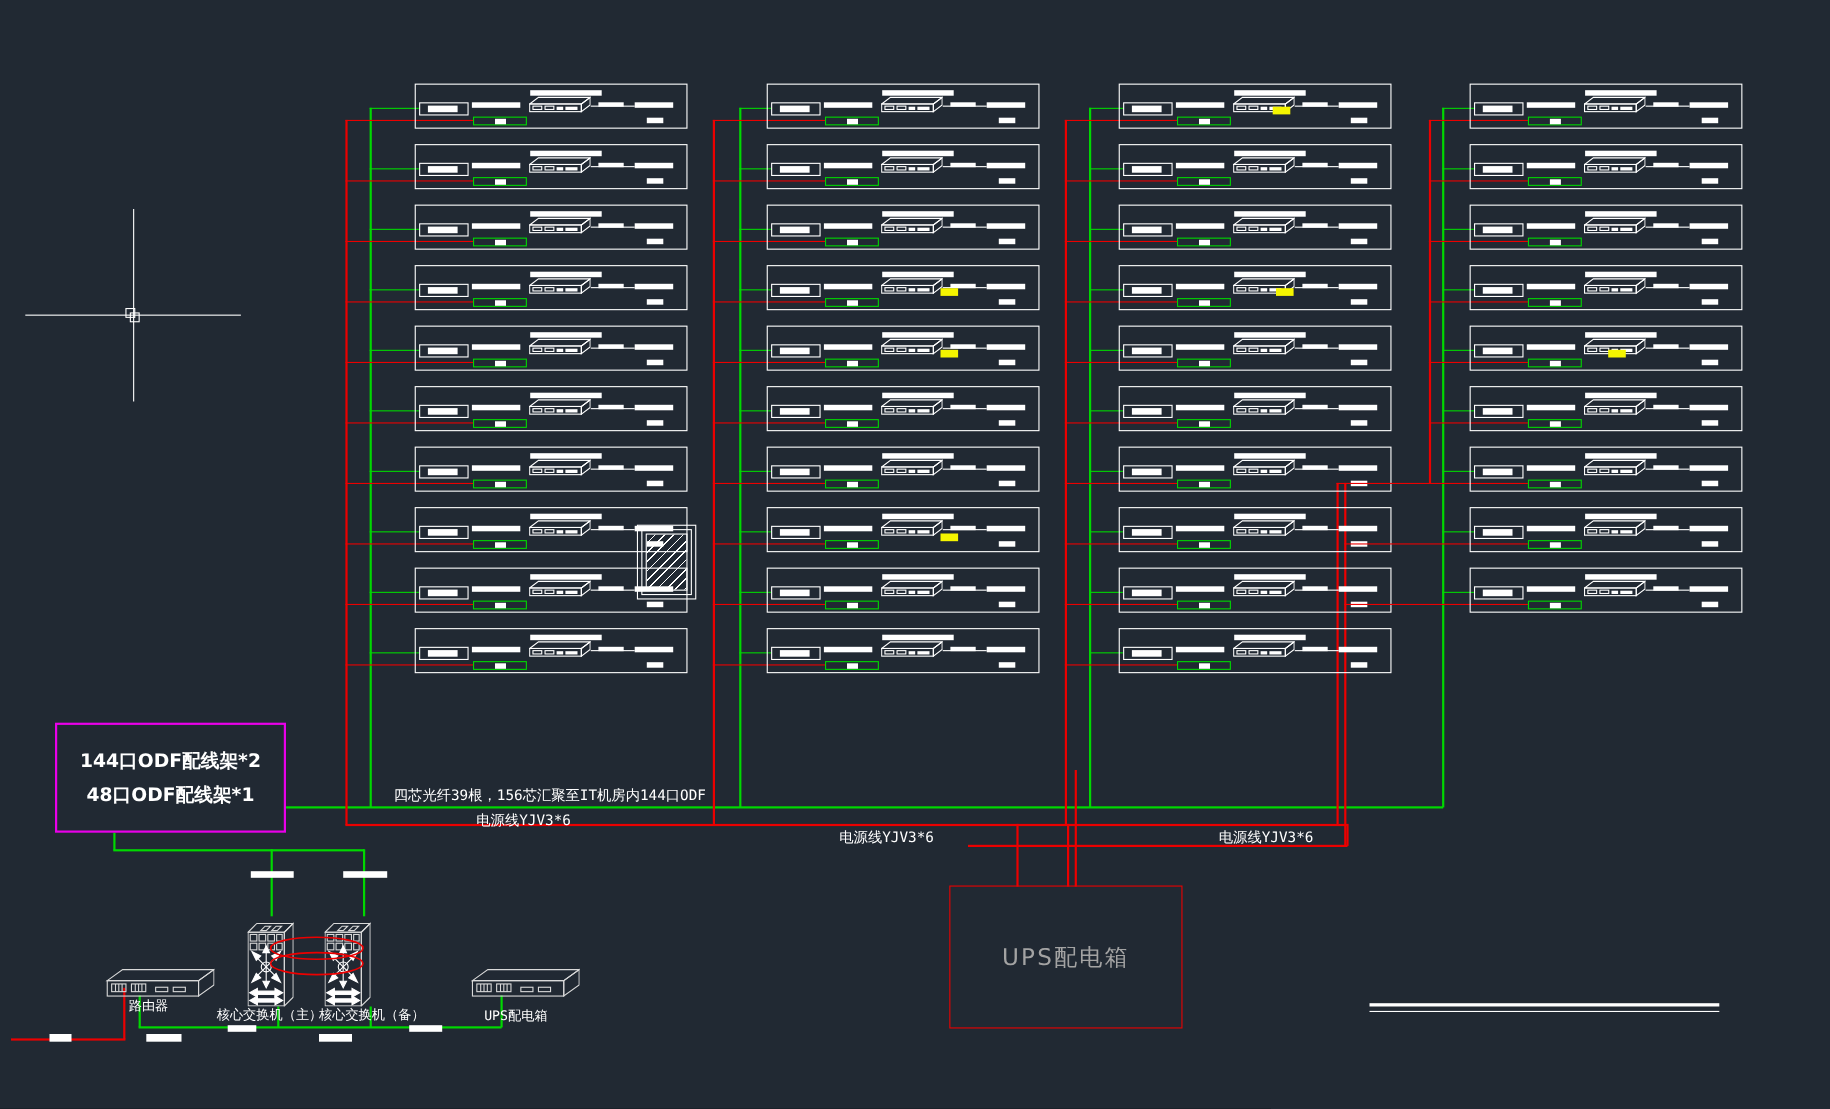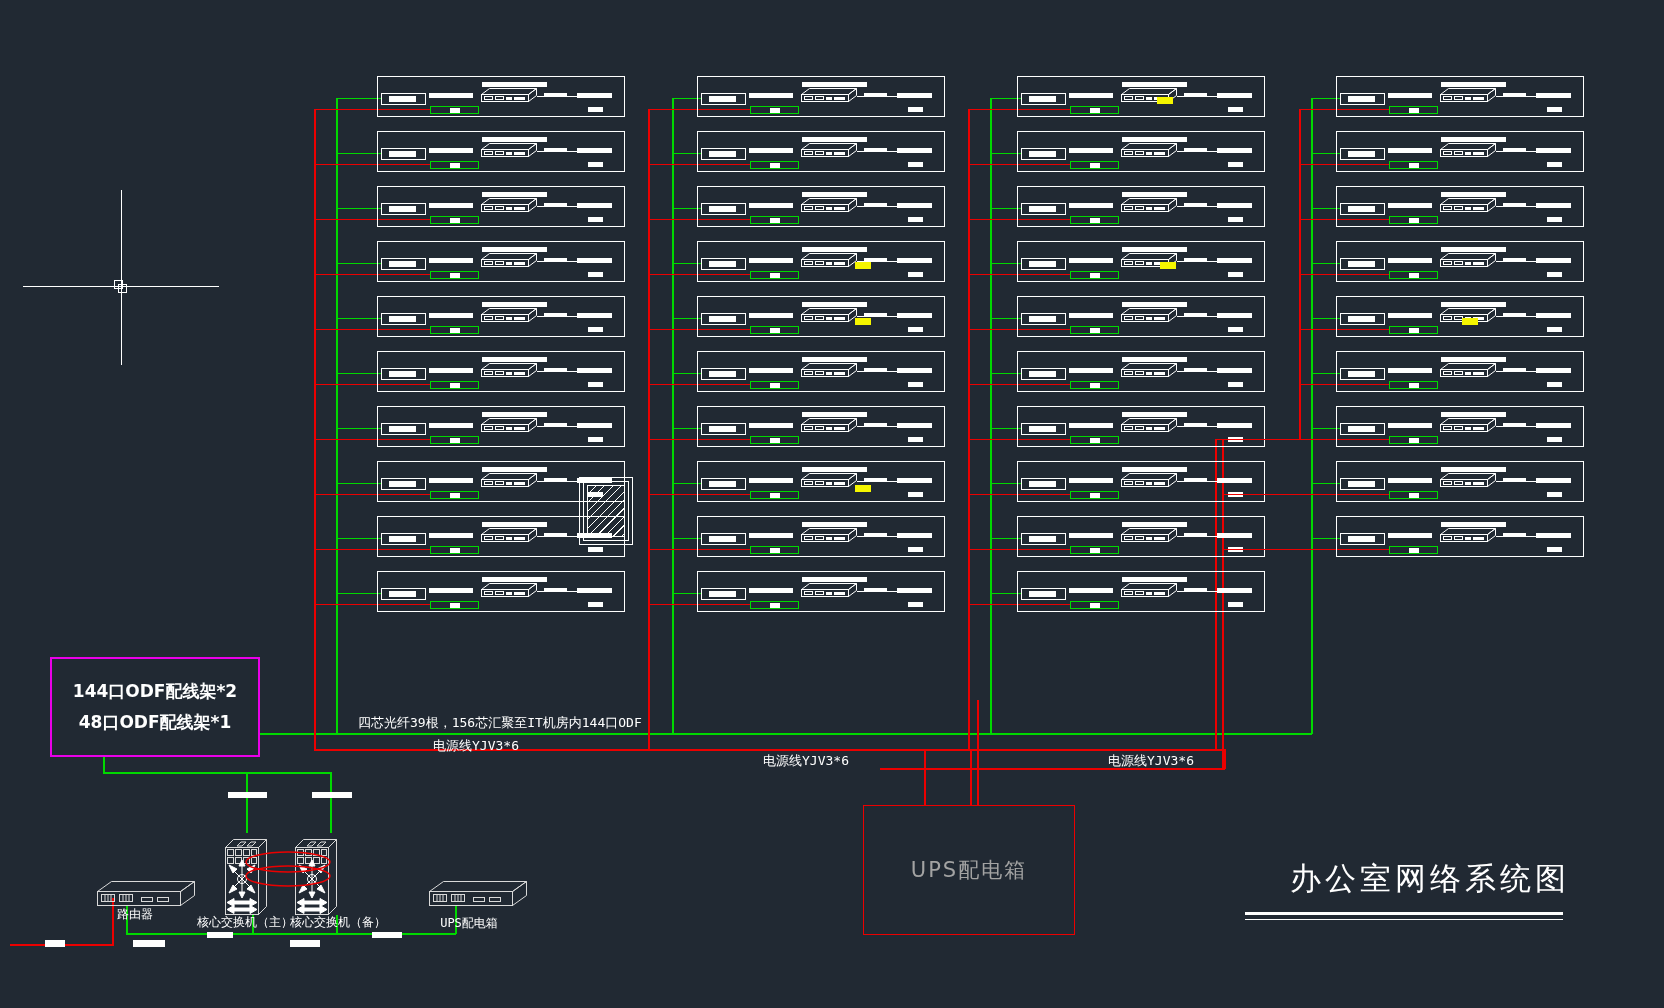--- a/index.html
+++ b/index.html
@@ -1171,17 +1171,16 @@
   <svg class="abs" style="left:243px;top:848px" width="90" height="44" viewBox="0 0 90 44">
     <ellipse cx="45" cy="14" rx="42" ry="10" fill="none" stroke="#ec0000" stroke-width="1.5"></ellipse>
     <ellipse cx="45" cy="28" rx="42" ry="10" fill="none" stroke="#ec0000" stroke-width="1.5"></ellipse>
   </svg>
 
   <div class="dev-label" style="left:105px;top:906px;width:60px">路由器</div>
   <div class="dev-label" style="left:195px;top:914px;width:100px">核心交换机（主）</div>
   <div class="dev-label" style="left:288px;top:914px;width:100px">核心交换机（备）</div>
   <div class="dev-label" style="left:434px;top:915px;width:70px">UPS配电箱</div>
 
-  <div class="title-text">办公室网络系统图</div>
   <div class="title-rule-1"></div>
   <div class="title-rule-2"></div>
 
 </div>
 
 </body></html>

